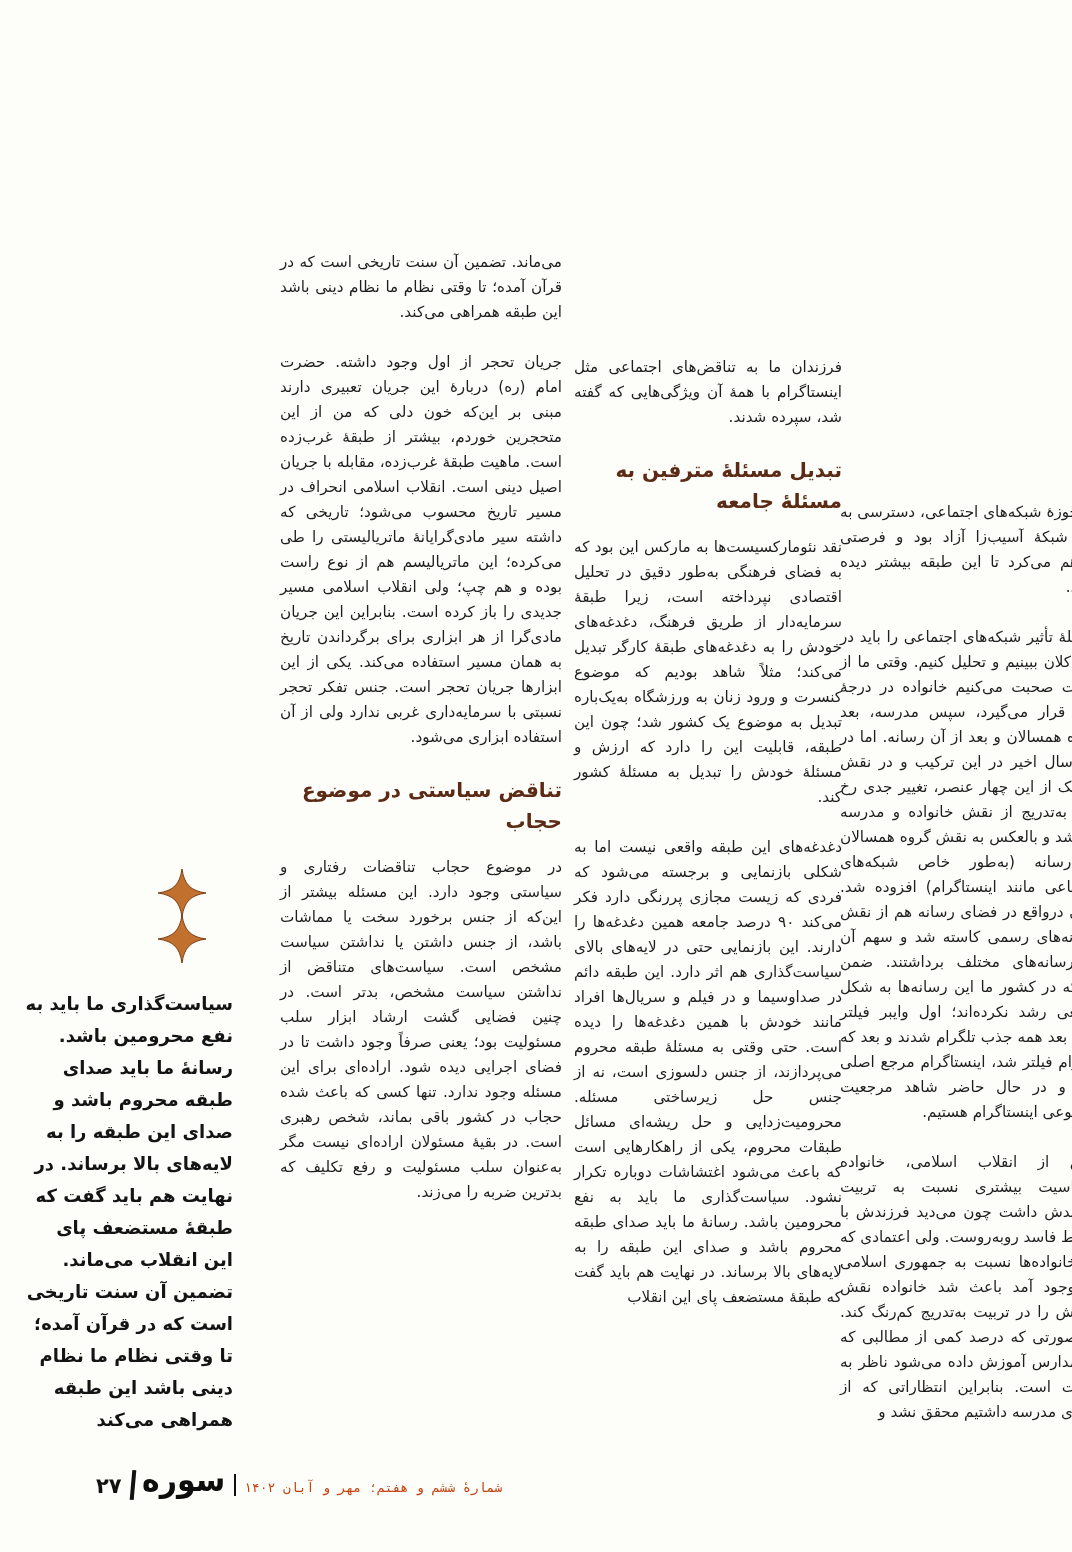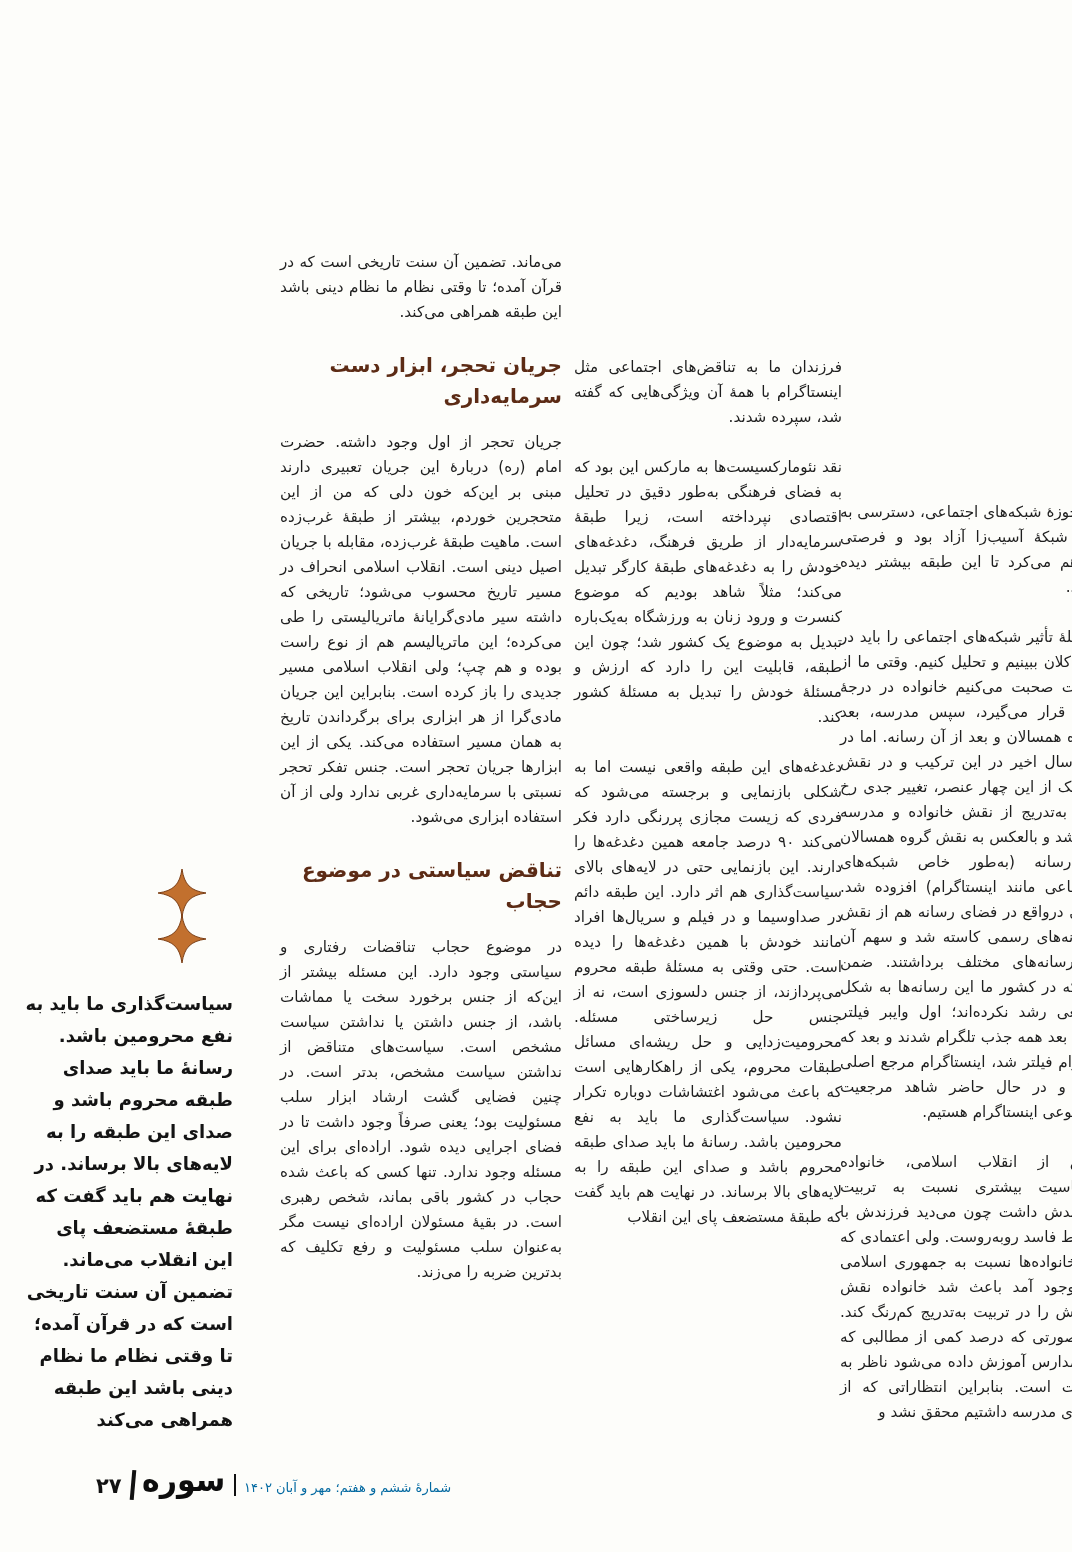--- a/index.html
+++ b/index.html
@@ -64,44 +64,45 @@
     font-size:30px; font-weight:900; color:#0d0d0d;
     letter-spacing:-1px;
     transform:scaleY(1.08);
   }
   .footer-divider-thin {
     position:absolute; left:234px; top:14px;
     width:2px; height:22px; background:#111;
   }
   .issue-line {
     position:absolute; left:244px; top:20px;
-    font-size:13px; color:#0369a1;
+    font-size:13px; color:#c2410c;
     white-space:nowrap;
+    font-family:Liberation Mono, monospace;
   }
 </style>
 </head>
 <body>
 
 <div class="page">
 
   <section class="col col-right">
     <p>در حوزهٔ شبکه‌های اجتماعی، دسترسی به این شبکهٔ آسیب‌زا آزاد بود و فرصتی فراهم می‌کرد تا این طبقه بیشتر دیده شود.</p>
     <p>مسئلهٔ تأثیر شبکه‌های اجتماعی را باید در لایه کلان ببینیم و تحلیل کنیم. وقتی ما از تربیت صحبت می‌کنیم خانواده در درجهٔ اول قرار می‌گیرد، سپس مدرسه، بعد گروه همسالان و بعد از آن رسانه. اما در یک سال اخیر در این ترکیب و در نقش هر یک از این چهار عنصر، تغییر جدی رخ داد. به‌تدریج از نقش خانواده و مدرسه کم شد و بالعکس به نقش گروه همسالان و رسانه (به‌طور خاص شبکه‌های اجتماعی مانند اینستاگرام) افزوده شد. یعنی درواقع در فضای رسانه هم از نقش رسانه‌های رسمی کاسته شد و سهم آن را رسانه‌های مختلف برداشتند. ضمن این‌که در کشور ما این رسانه‌ها به شکل طبیعی رشد نکرده‌اند؛ اول وایبر فیلتر شد، بعد همه جذب تلگرام شدند و بعد که تلگرام فیلتر شد، اینستاگرام مرجع اصلی شد و در حال حاضر شاهد مرجعیت مصنوعی اینستاگرام هستیم.</p>
     <p>پیش از انقلاب اسلامی، خانواده حساسیت بیشتری نسبت به تربیت فرزندش داشت چون می‌دید فرزندش با محیط فاسد روبه‌روست. ولی اعتمادی که در خانواده‌ها نسبت به جمهوری اسلامی به وجود آمد باعث شد خانواده نقش خودش را در تربیت به‌تدریج کم‌رنگ کند. در صورتی که درصد کمی از مطالبی که در مدارس آموزش داده می‌شود ناظر به تربیت است. بنابراین انتظاراتی که از فضای مدرسه داشتیم محقق نشد و</p>
   </section>
 
   <section class="col col-middle">
     <p>فرزندان ما به تناقض‌های اجتماعی مثل اینستاگرام با همهٔ آن ویژگی‌هایی که گفته شد، سپرده شدند.</p>
+    <h2>تبدیل مسئلهٔ مترفین به مسئلهٔ جامعه</h2>
     <p>نقد نئومارکسیست‌ها به مارکس این بود که به فضای فرهنگی به‌طور دقیق در تحلیل اقتصادی نپرداخته است، زیرا طبقهٔ سرمایه‌دار از طریق فرهنگ، دغدغه‌های خودش را به دغدغه‌های طبقهٔ کارگر تبدیل می‌کند؛ مثلاً شاهد بودیم که موضوع کنسرت و ورود زنان به ورزشگاه به‌یک‌باره تبدیل به موضوع یک کشور شد؛ چون این طبقه، قابلیت این را دارد که ارزش و مسئلهٔ خودش را تبدیل به مسئلهٔ کشور کند.</p>
     <p>دغدغه‌های این طبقه واقعی نیست اما به شکلی بازنمایی و برجسته می‌شود که فردی که زیست مجازی پررنگی دارد فکر می‌کند ۹۰ درصد جامعه همین دغدغه‌ها را دارند. این بازنمایی حتی در لایه‌های بالای سیاست‌گذاری هم اثر دارد. این طبقه دائم در صداوسیما و در فیلم و سریال‌ها افراد مانند خودش با همین دغدغه‌ها را دیده است. حتی وقتی به مسئلهٔ طبقه محروم می‌پردازند، از جنس دلسوزی است، نه از جنس حل زیرساختی مسئله. محرومیت‌زدایی و حل ریشه‌ای مسائل طبقات محروم، یکی از راهکارهایی است که باعث می‌شود اغتشاشات دوباره تکرار نشود. سیاست‌گذاری ما باید به نفع محرومین باشد. رسانهٔ ما باید صدای طبقه محروم باشد و صدای این طبقه را به لایه‌های بالا برساند. در نهایت هم باید گفت که طبقهٔ مستضعف پای این انقلاب</p>
   </section>
 
   <section class="col col-left">
     <p>می‌ماند. تضمین آن سنت تاریخی است که در قرآن آمده؛ تا وقتی نظام ما نظام دینی باشد این طبقه همراهی می‌کند.</p>
-    <h2>جریان تحجر، ابزار دست سرمایه‌داری</h2>
     <p>جریان تحجر از اول وجود داشته. حضرت امام (ره) دربارهٔ این جریان تعبیری دارند مبنی بر این‌که خون دلی که من از این متحجرین خوردم، بیشتر از طبقهٔ غرب‌زده است. ماهیت طبقهٔ غرب‌زده، مقابله با جریان اصیل دینی است. انقلاب اسلامی انحراف در مسیر تاریخ محسوب می‌شود؛ تاریخی که داشته سیر مادی‌گرایانهٔ ماتریالیستی را طی می‌کرده؛ این ماتریالیسم هم از نوع راست بوده و هم چپ؛ ولی انقلاب اسلامی مسیر جدیدی را باز کرده است. بنابراین این جریان مادی‌گرا از هر ابزاری برای برگرداندن تاریخ به همان مسیر استفاده می‌کند. یکی از این ابزارها جریان تحجر است. جنس تفکر تحجر نسبتی با سرمایه‌داری غربی ندارد ولی از آن استفاده ابزاری می‌شود.</p>
     <h2>تناقض سیاستی در موضوع حجاب</h2>
     <p>در موضوع حجاب تناقضات رفتاری و سیاستی وجود دارد. این مسئله بیشتر از این‌که از جنس برخورد سخت یا مماشات باشد، از جنس داشتن یا نداشتن سیاست مشخص است. سیاست‌های متناقض از نداشتن سیاست مشخص، بدتر است. در چنین فضایی گشت ارشاد ابزار سلب مسئولیت بود؛ یعنی صرفاً وجود داشت تا در فضای اجرایی دیده شود. اراده‌ای برای این مسئله وجود ندارد. تنها کسی که باعث شده حجاب در کشور باقی بماند، شخص رهبری است. در بقیهٔ مسئولان اراده‌ای نیست مگر به‌عنوان سلب مسئولیت و رفع تکلیف که بدترین ضربه را می‌زند.</p>
   </section>
 
   <div class="ornament">
     <svg viewBox="0 0 100 100" aria-hidden="true">
       <path d="M50 2 C54.5 33 67 45.5 98 50 C67 54.5 54.5 67 50 98 C45.5 67 33 54.5 2 50 C33 45.5 45.5 33 50 2 Z" fill="currentColor" stroke="#7c3f16" stroke-width="2"></path>
     </svg>
     <svg viewBox="0 0 100 100" aria-hidden="true">

